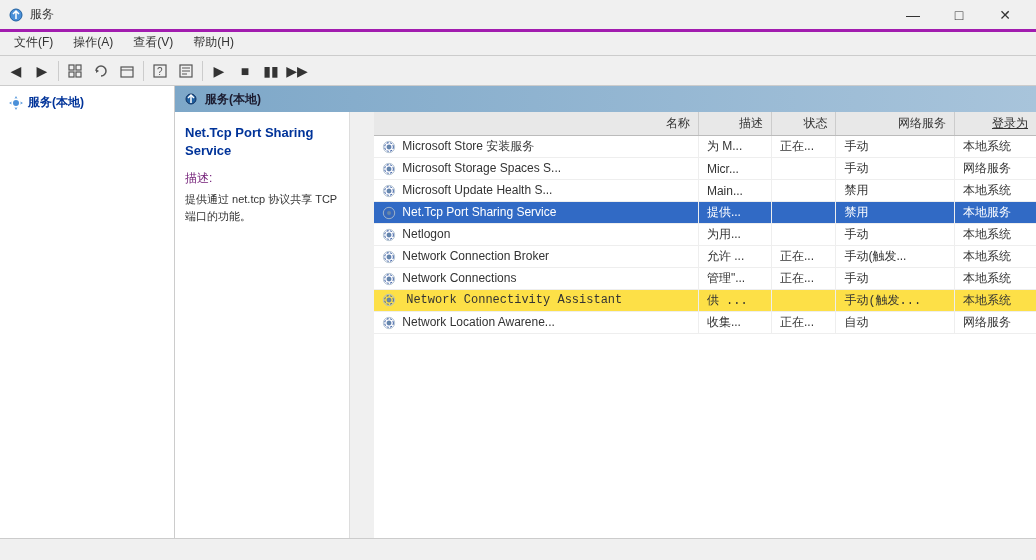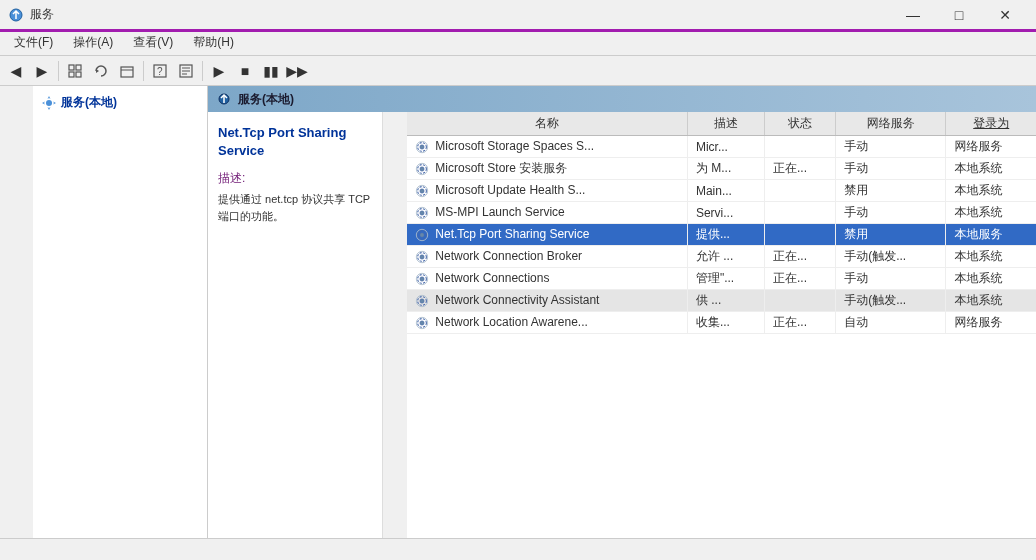--- a/index.html
+++ b/index.html
@@ -83,21 +83,20 @@
     .toolbar-separator {
       width: 1px; height: 20px;
       background: #ccc;
       margin: 0 2px;
     }
 
     
     .main-container {
       display: flex;
       height: calc(560px - 32px - 24px - 30px - 22px);
-      margin-left: 33px;
     }
 
     
     .sidebar {
       width: 175px;
       background: #fff;
       border-right: 1px solid #ccc;
       padding: 4px;
     }
     .sidebar-title {
@@ -174,21 +173,21 @@
     }
 
     table {
       width: 100%;
       border-collapse: collapse;
     }
     thead tr {
       background: #e8e8e8;
     }
     th {
-      text-align: center;
+      text-align: right;
       padding: 3px 8px;
       font-size: 12px;
       color: #333;
       border-bottom: 1px solid #bbb;
       border-right: 1px solid #ccc;
       white-space: nowrap;
       font-weight: normal;
       position: sticky;
       top: 0;
       background: #e8e8e8;
@@ -199,21 +198,21 @@
       padding: 2px 8px;
       font-size: 12px;
       color: #333;
       border-bottom: 1px solid #eee;
       border-right: 1px solid #eee;
       white-space: nowrap;
     }
     td:last-child { border-right: none; }
     tr.selected { background: #316ac5; color: white; }
     tr.selected td { color: white; }
-    tr.highlighted { background: #e5e5e5; }
+    tr.highlighted { background: #fde047; font-family: Liberation Mono, monospace; }
 
     
     .gear-svg {
       width: 14px; height: 14px;
       display: inline-block;
       vertical-align: middle;
       margin-right: 3px;
     }
 
     
@@ -345,82 +344,82 @@
             </tr>
           </thead>
           <tbody id="services-tbody">
               <tr>
                 <td>
       <svg class="gear-svg" viewBox="0 0 16 16">
         <circle cx="8" cy="8" r="2.5" fill="#6688aa" stroke="#4466aa" stroke-width="0.5"></circle>
         <circle cx="8" cy="8" r="5" fill="none" stroke="#4466aa" stroke-width="1.2" stroke-dasharray="2.5 1.5"></circle>
         <circle cx="8" cy="8" r="6.5" fill="none" stroke="#aabbcc" stroke-width="1"></circle>
       </svg>
+      <span>Microsoft Store 安装服务</span>
+    </td>
+                <td>为 M...</td>
+                <td>正在...</td>
+                <td>手动</td>
+                <td>本地系统</td>
+              </tr>
+              <tr>
+                <td>
+      <svg class="gear-svg" viewBox="0 0 16 16">
+        <circle cx="8" cy="8" r="2.5" fill="#6688aa" stroke="#4466aa" stroke-width="0.5"></circle>
+        <circle cx="8" cy="8" r="5" fill="none" stroke="#4466aa" stroke-width="1.2" stroke-dasharray="2.5 1.5"></circle>
+        <circle cx="8" cy="8" r="6.5" fill="none" stroke="#aabbcc" stroke-width="1"></circle>
+      </svg>
       <span>Microsoft Storage Spaces S...</span>
     </td>
                 <td>Micr...</td>
                 <td></td>
                 <td>手动</td>
                 <td>网络服务</td>
               </tr>
               <tr>
                 <td>
       <svg class="gear-svg" viewBox="0 0 16 16">
         <circle cx="8" cy="8" r="2.5" fill="#6688aa" stroke="#4466aa" stroke-width="0.5"></circle>
         <circle cx="8" cy="8" r="5" fill="none" stroke="#4466aa" stroke-width="1.2" stroke-dasharray="2.5 1.5"></circle>
         <circle cx="8" cy="8" r="6.5" fill="none" stroke="#aabbcc" stroke-width="1"></circle>
       </svg>
-      <span>Microsoft Store 安装服务</span>
-    </td>
-                <td>为 M...</td>
-                <td>正在...</td>
-                <td>手动</td>
-                <td>本地系统</td>
-              </tr>
-              <tr>
-                <td>
-      <svg class="gear-svg" viewBox="0 0 16 16">
-        <circle cx="8" cy="8" r="2.5" fill="#6688aa" stroke="#4466aa" stroke-width="0.5"></circle>
-        <circle cx="8" cy="8" r="5" fill="none" stroke="#4466aa" stroke-width="1.2" stroke-dasharray="2.5 1.5"></circle>
-        <circle cx="8" cy="8" r="6.5" fill="none" stroke="#aabbcc" stroke-width="1"></circle>
-      </svg>
       <span>Microsoft Update Health S...</span>
     </td>
                 <td>Main...</td>
                 <td></td>
                 <td>禁用</td>
-                <td>本地系统</td>
-              </tr>
-              <tr>
-                <td>
-      <svg class="gear-svg" viewBox="0 0 16 16">
-        <circle cx="8" cy="8" r="2.5" fill="#6688aa" stroke="#4466aa" stroke-width="0.5"></circle>
-        <circle cx="8" cy="8" r="5" fill="none" stroke="#4466aa" stroke-width="1.2" stroke-dasharray="2.5 1.5"></circle>
-        <circle cx="8" cy="8" r="6.5" fill="none" stroke="#aabbcc" stroke-width="1"></circle>
-      </svg>
-      <span>MS-MPI Launch Service</span>
-    </td>
-                <td>Servi...</td>
-                <td></td>
-                <td>手动</td>
                 <td>本地系统</td>
               </tr>
               <tr class="selected">
                 <td>
       <svg class="gear-svg" viewBox="0 0 16 16">
         <circle cx="8" cy="8" r="2.5" fill="#6688aa" stroke="#4466aa" stroke-width="0.5"></circle>
         <circle cx="8" cy="8" r="5" fill="none" stroke="#4466aa" stroke-width="1.2" stroke-dasharray="2.5 1.5"></circle>
         <circle cx="8" cy="8" r="6.5" fill="none" stroke="#aabbcc" stroke-width="1"></circle>
       </svg>
       <span>Net.Tcp Port Sharing Service</span>
     </td>
                 <td>提供...</td>
                 <td></td>
                 <td>禁用</td>
                 <td>本地服务</td>
+              </tr>
+              <tr>
+                <td>
+      <svg class="gear-svg" viewBox="0 0 16 16">
+        <circle cx="8" cy="8" r="2.5" fill="#6688aa" stroke="#4466aa" stroke-width="0.5"></circle>
+        <circle cx="8" cy="8" r="5" fill="none" stroke="#4466aa" stroke-width="1.2" stroke-dasharray="2.5 1.5"></circle>
+        <circle cx="8" cy="8" r="6.5" fill="none" stroke="#aabbcc" stroke-width="1"></circle>
+      </svg>
+      <span>Netlogon</span>
+    </td>
+                <td>为用...</td>
+                <td></td>
+                <td>手动</td>
+                <td>本地系统</td>
               </tr>
               <tr>
                 <td>
       <svg class="gear-svg" viewBox="0 0 16 16">
         <circle cx="8" cy="8" r="2.5" fill="#6688aa" stroke="#4466aa" stroke-width="0.5"></circle>
         <circle cx="8" cy="8" r="5" fill="none" stroke="#4466aa" stroke-width="1.2" stroke-dasharray="2.5 1.5"></circle>
         <circle cx="8" cy="8" r="6.5" fill="none" stroke="#aabbcc" stroke-width="1"></circle>
       </svg>
       <span>Network Connection Broker</span>
     </td>

